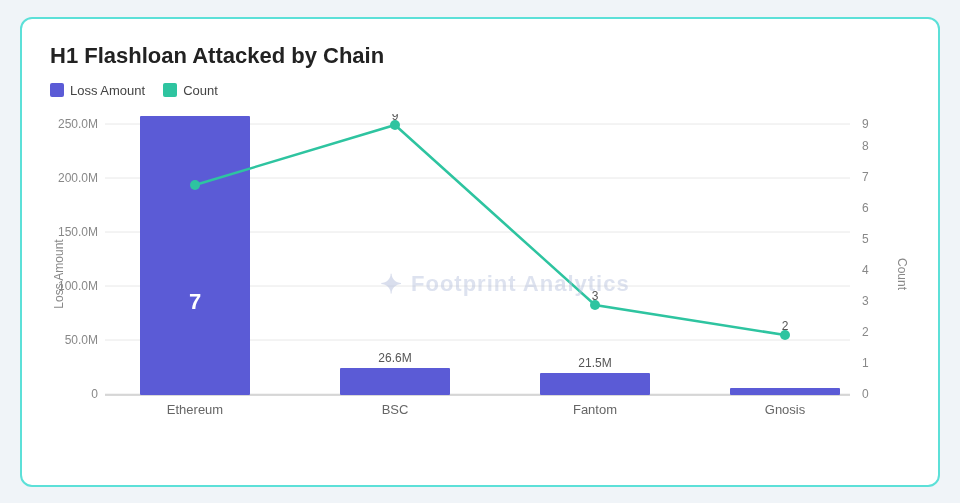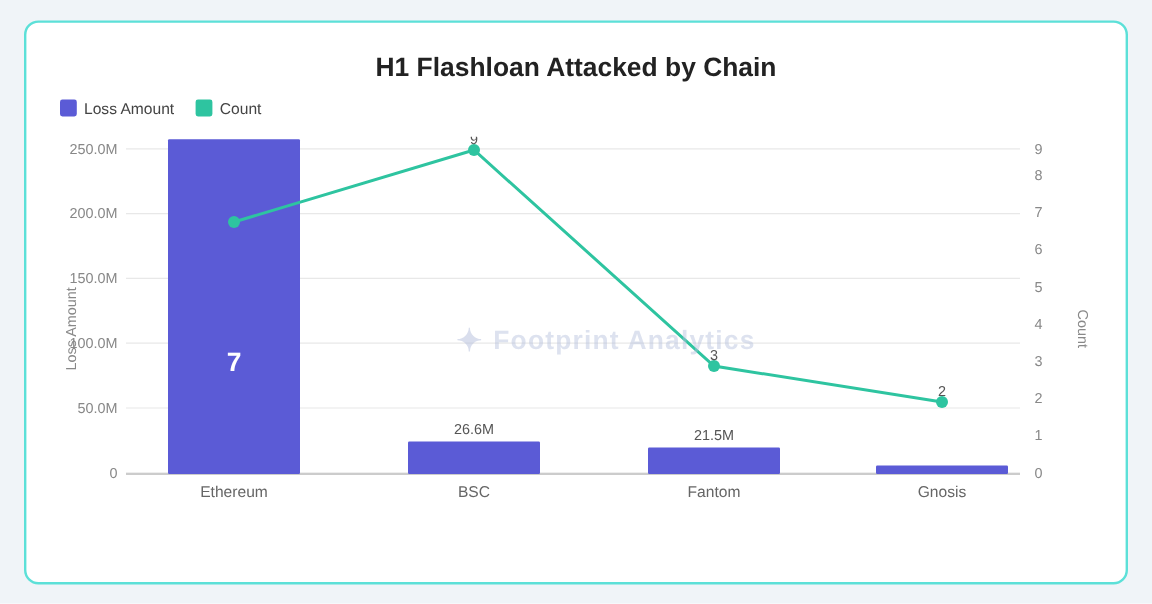--- a/index.html
+++ b/index.html
@@ -19,21 +19,20 @@
       width: 920px;
       height: 470px;
       padding: 24px 28px 20px 28px;
       position: relative;
     }
     .title {
       font-size: 22px;
       font-weight: 600;
       color: #222;
       margin-bottom: 14px;
-      text-align: center;
     }
     .legend {
       display: flex;
       align-items: center;
       gap: 18px;
       margin-bottom: 16px;
     }
     .legend-item {
       display: flex;
       align-items: center;

